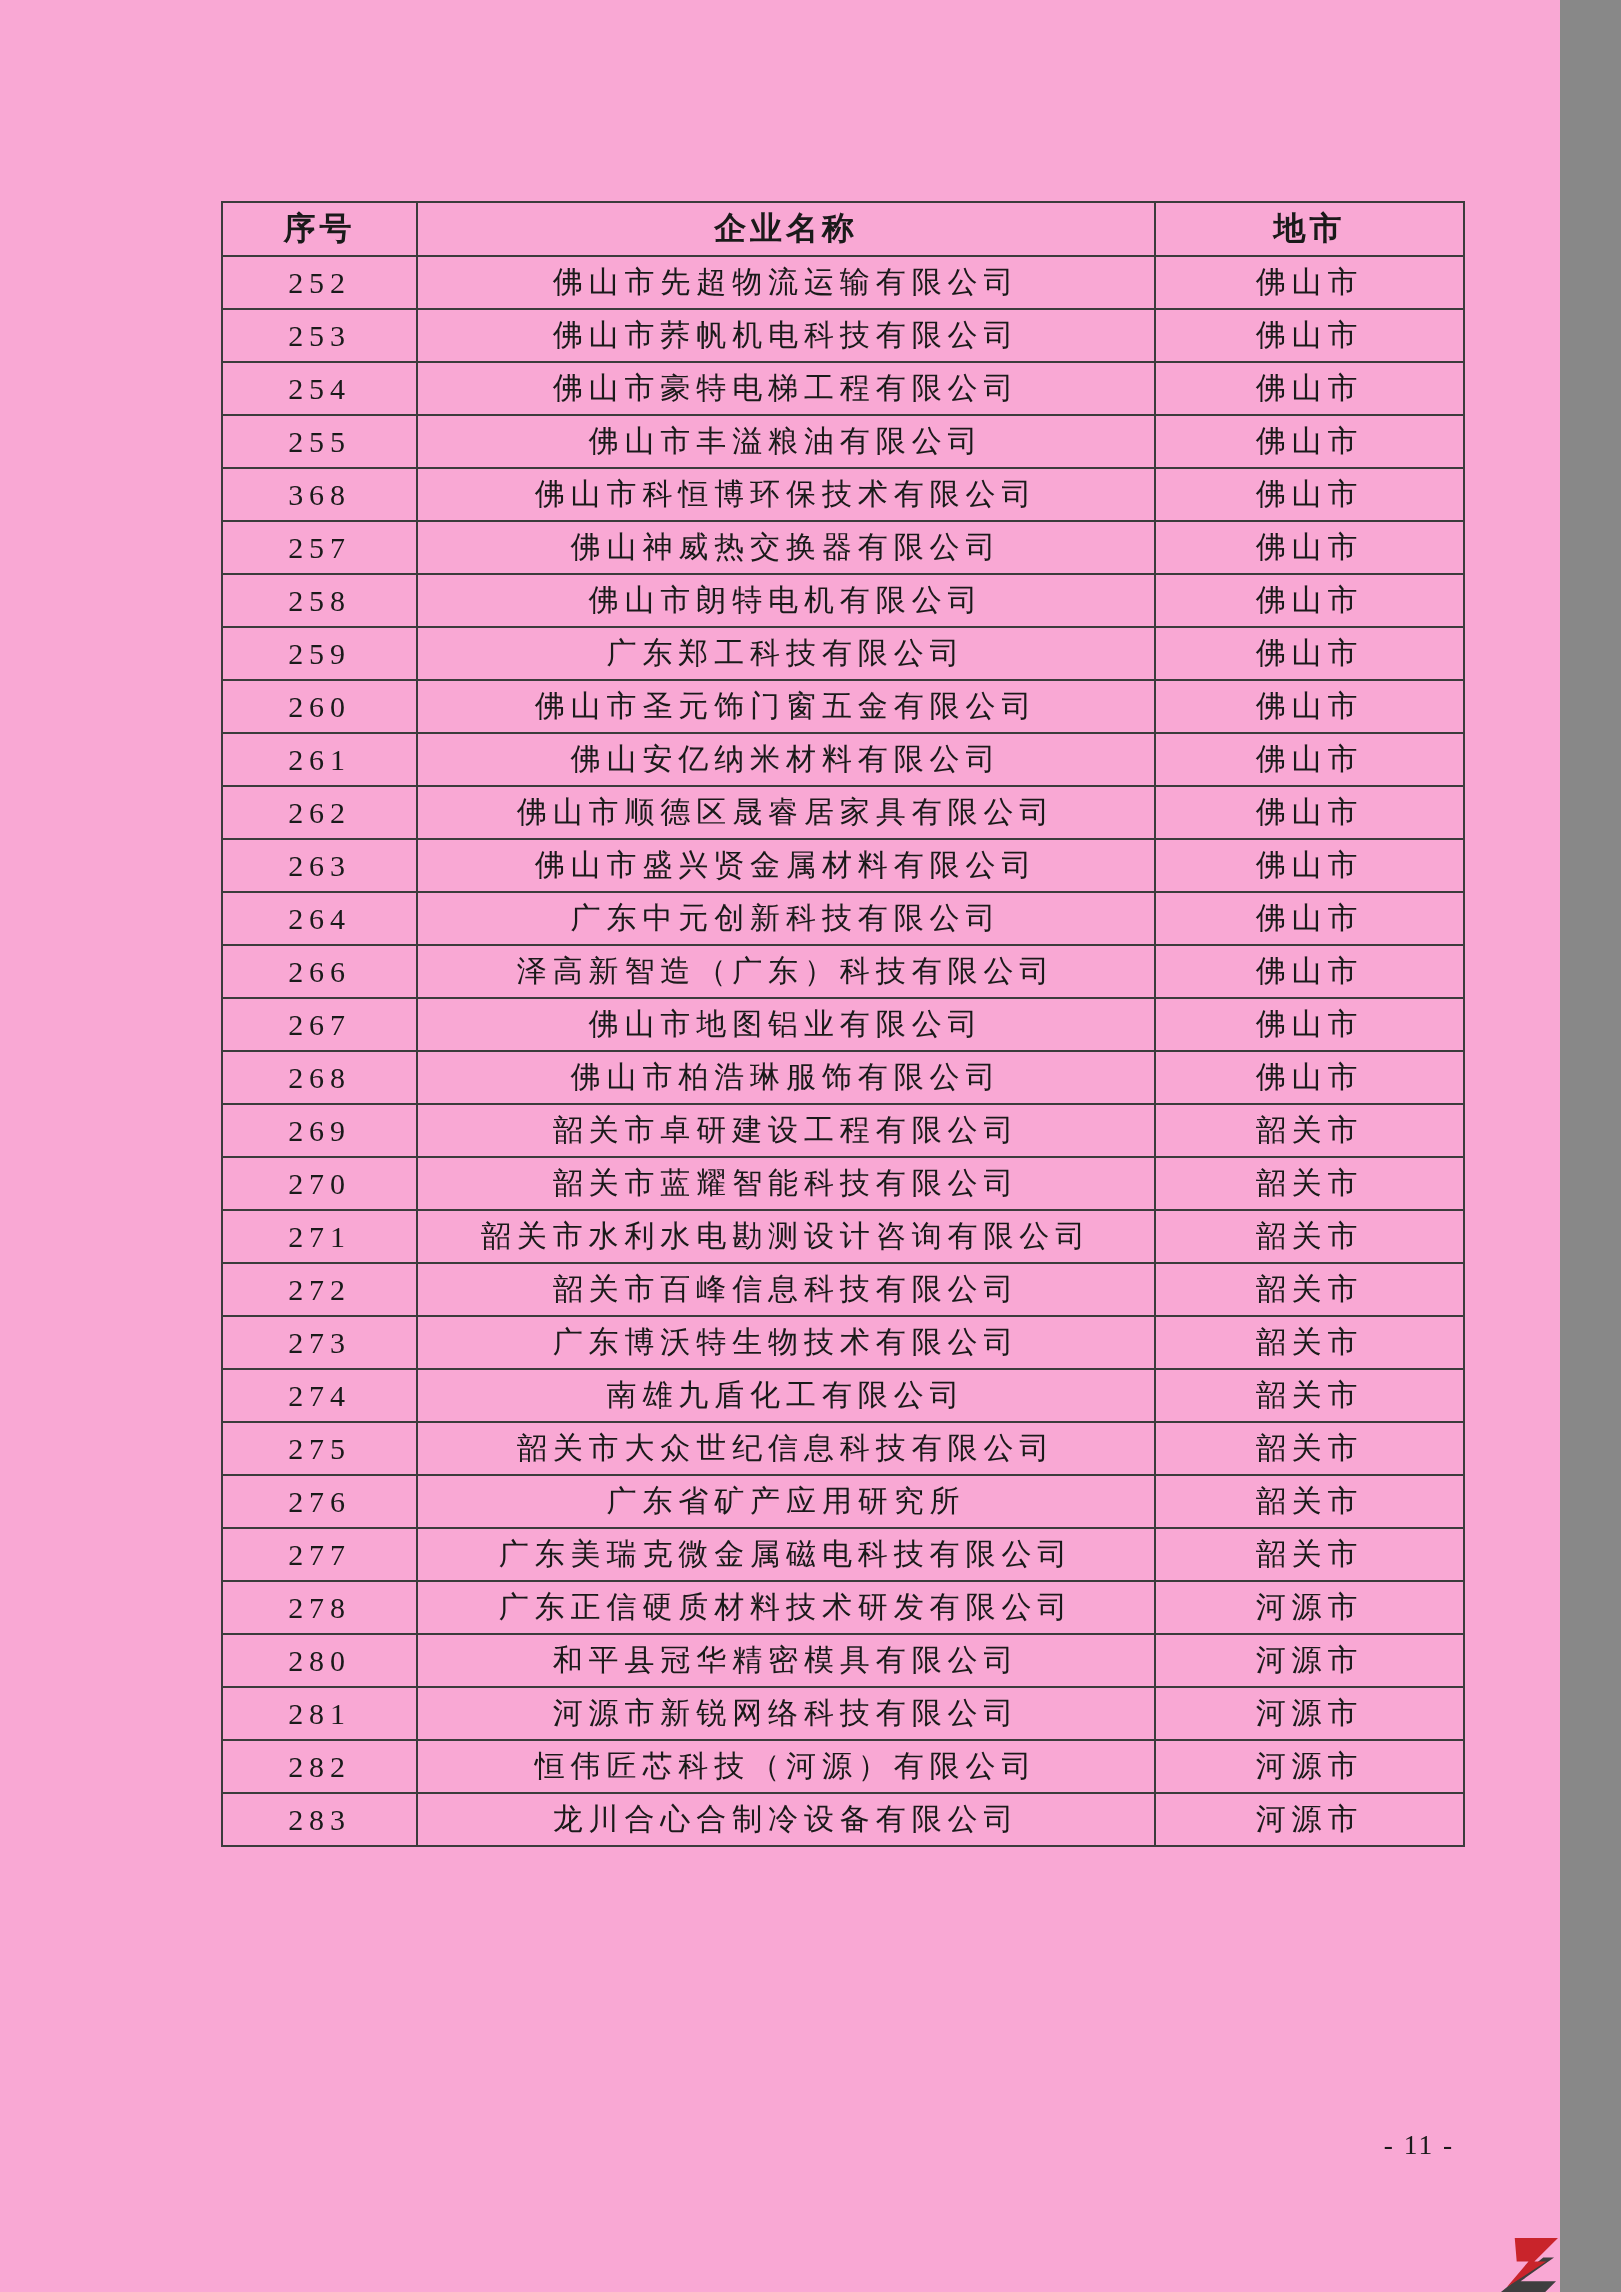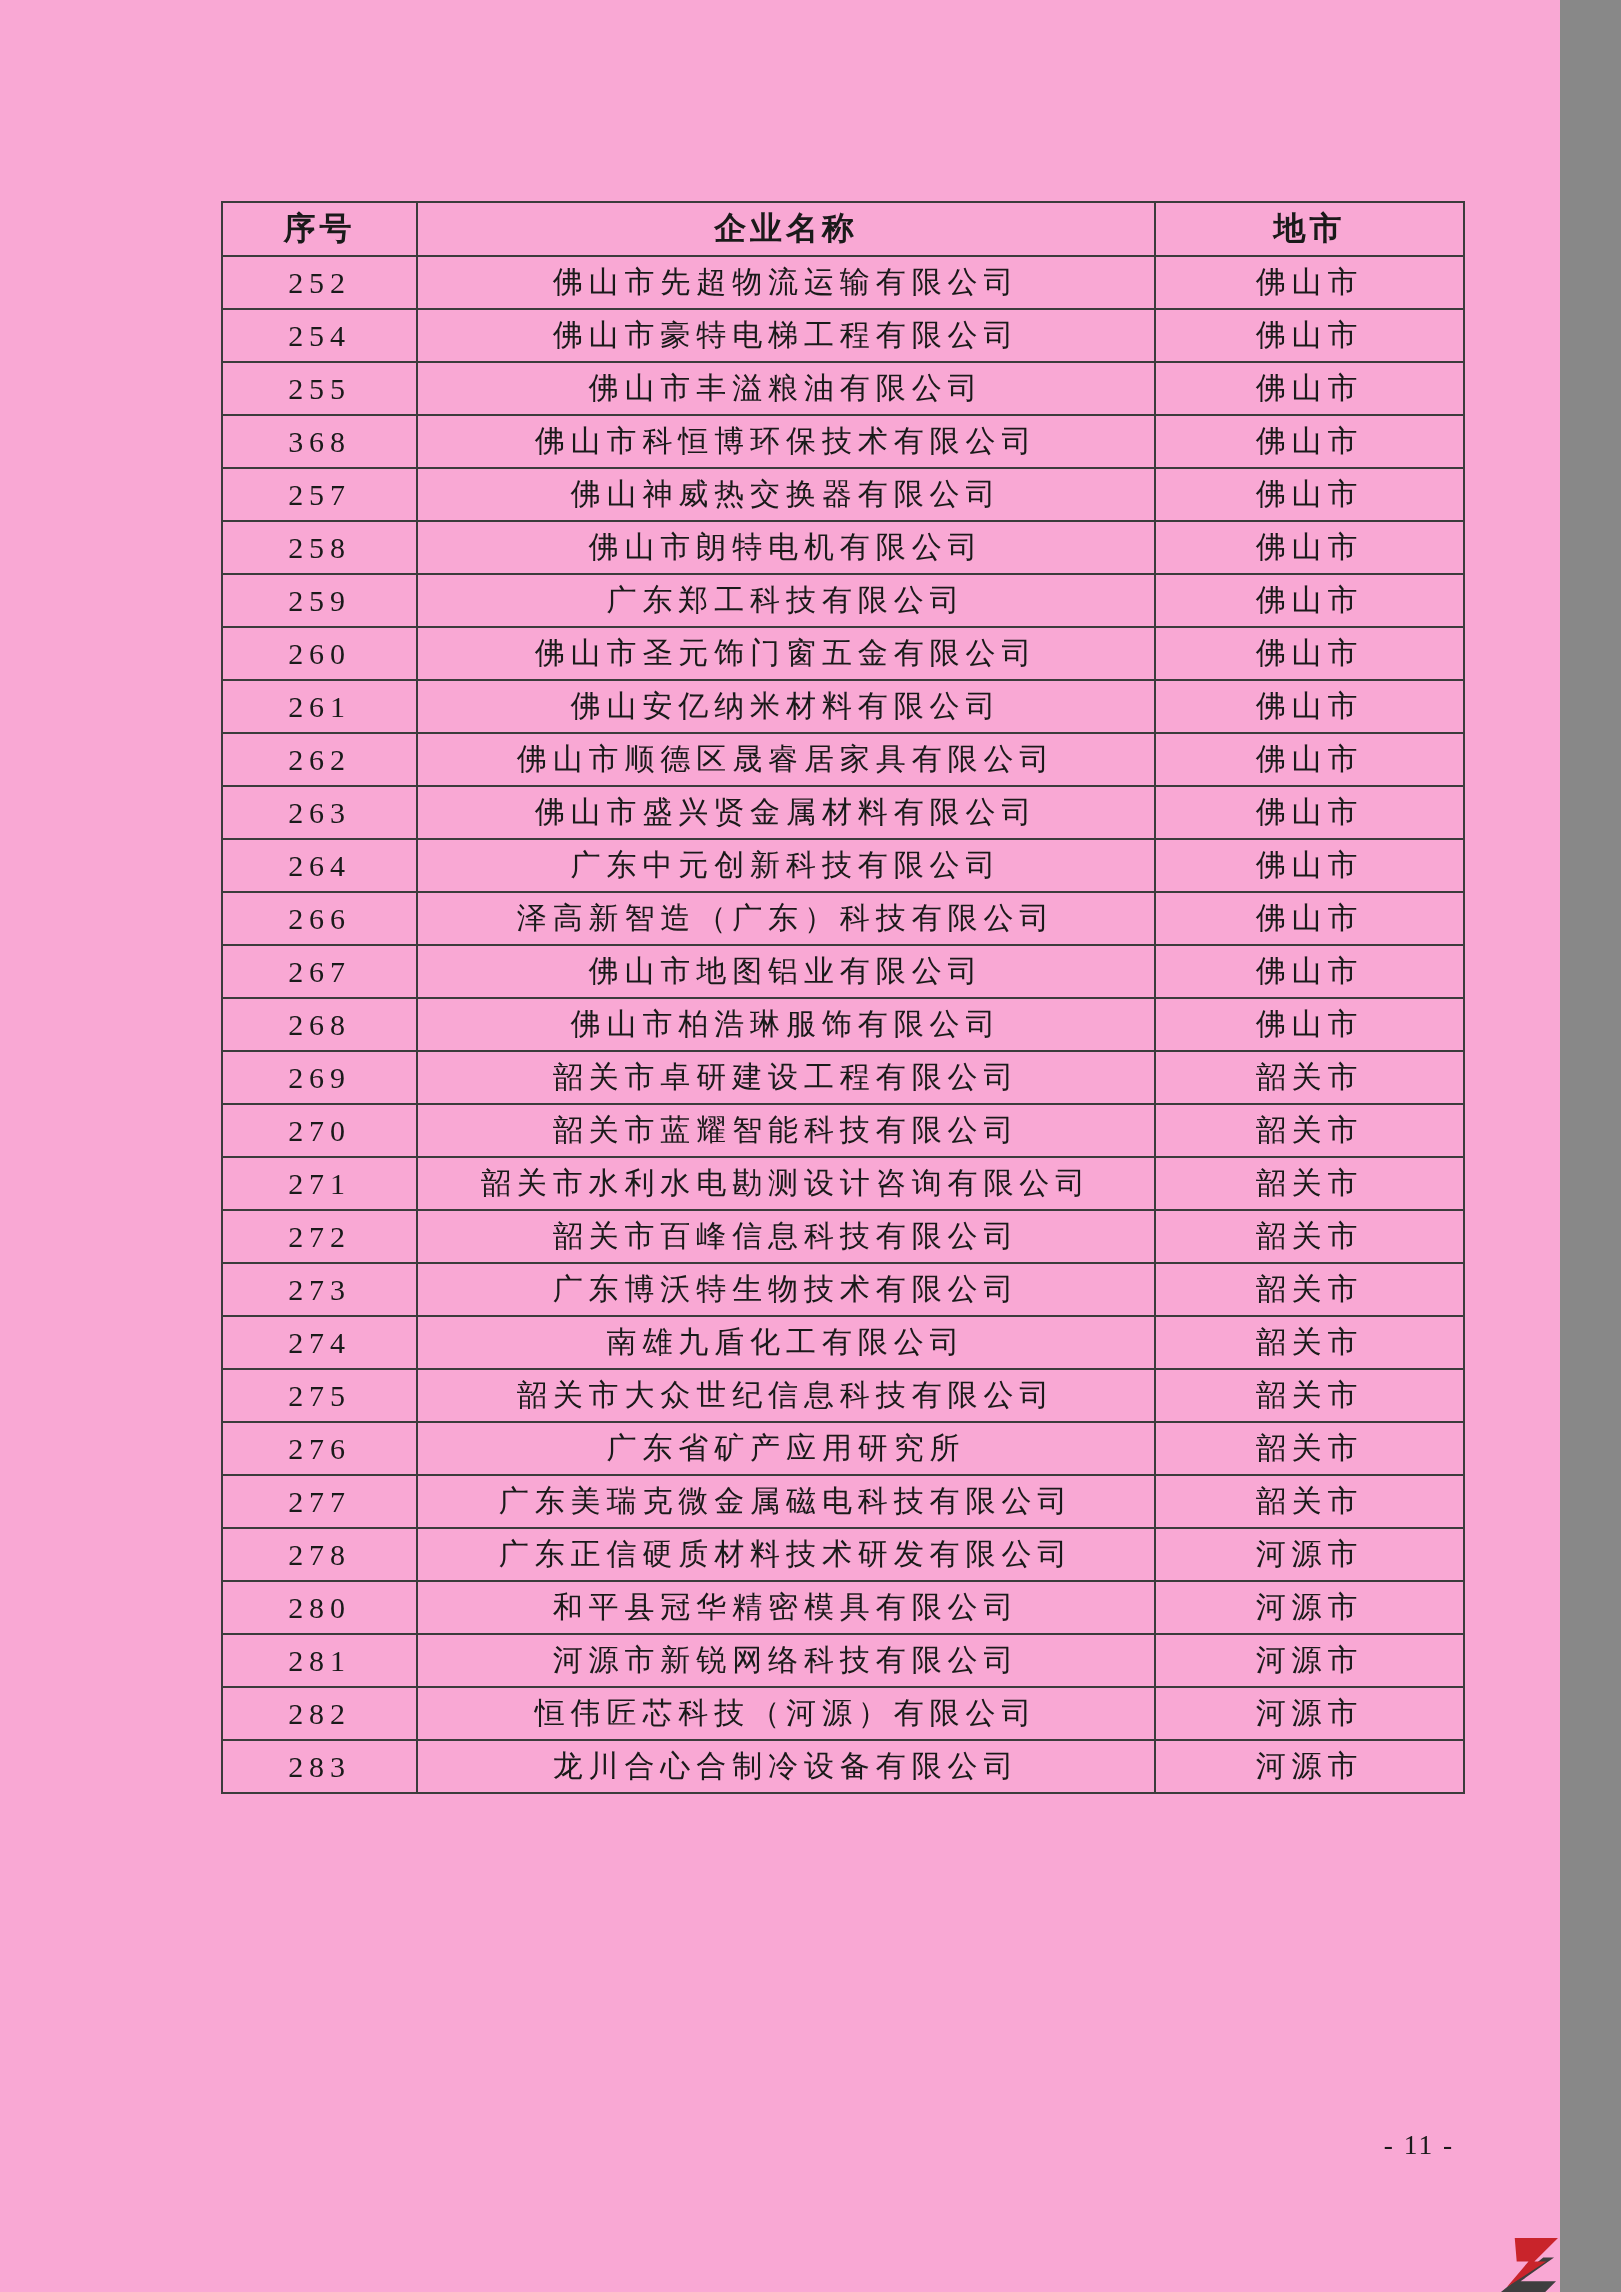--- a/index.html
+++ b/index.html
@@ -87,20 +87,25 @@
         <th>地市</th>
       </tr>
     </thead>
     <tbody>
         <tr>
           <td>252</td>
           <td>佛山市先超物流运输有限公司</td>
           <td>佛山市</td>
         </tr>
         <tr>
+          <td>253</td>
+          <td>佛山市荞帆机电科技有限公司</td>
+          <td>佛山市</td>
+        </tr>
+        <tr>
           <td>254</td>
           <td>佛山市豪特电梯工程有限公司</td>
           <td>佛山市</td>
         </tr>
         <tr>
           <td>255</td>
           <td>佛山市丰溢粮油有限公司</td>
           <td>佛山市</td>
         </tr>
         <tr>

